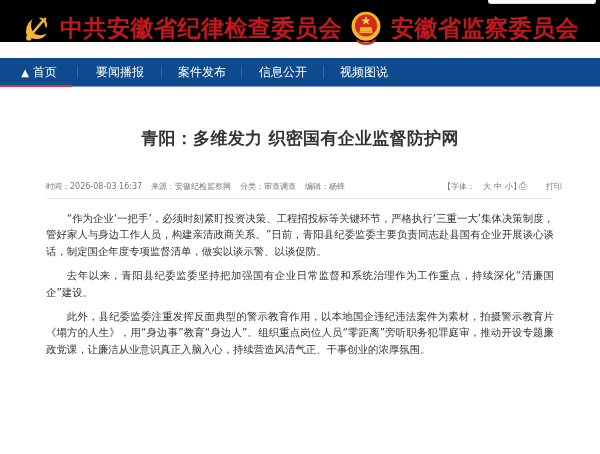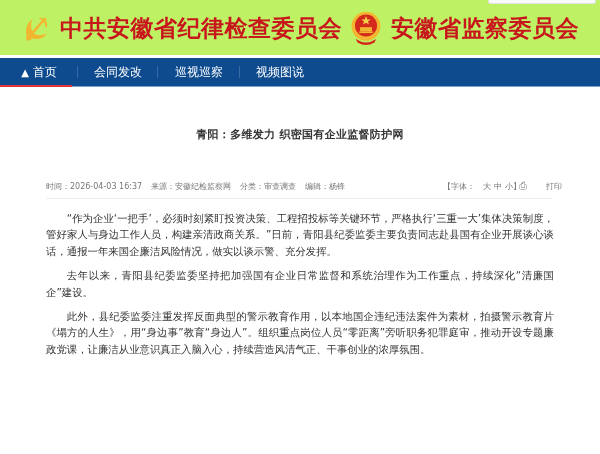--- a/index.html
+++ b/index.html
@@ -1,36 +1,36 @@
 <!DOCTYPE html>
 <html><head>
 <meta charset="utf-8">
 <style>
   * { margin: 0; padding: 0; box-sizing: border-box; }
   html, body { width: 600px; height: 454px; overflow: hidden; background: #ffffff; }
   body { font-family: "DejaVu Sans", "Liberation Sans", sans-serif; color: #333; position: relative; }
 
-  .header { position: absolute; left: 0; top: 0; width: 600px; height: 55px; background: #bef264; }
+  .header { position: absolute; left: 0; top: 0; width: 600px; height: 42px; background: #000000; }
   .search-strip { position: absolute; left: 488px; top: 0; width: 108px; height: 4px; border: 1px solid #e2e2e2; border-top: none; border-radius: 0 0 3px 3px; background: #fafafa; }
   .logo-group { position: absolute; top: 10px; display: flex; align-items: center; }
   .logo-left { left: 18px; }
   .logo-right { left: 349px; }
   .logo-title { font-family: "DejaVu Serif", "Liberation Serif", serif; font-weight: bold; color: #c8161d; font-size: 23px; letter-spacing: 0.5px; white-space: nowrap; }
   .emblem-party { width: 36px; height: 36px; margin-right: 6px; }
   .emblem-national { width: 34px; height: 36px; margin-right: 8px; }
 
   .nav { position: absolute; left: 0; top: 58px; width: 600px; height: 28px; background: #0d4b8e; display: flex; align-items: center; }
   .nav-item { position: relative; height: 28px; display: flex; align-items: center; justify-content: center; color: #ffffff; font-size: 12px; white-space: nowrap; }
   .nav-item .sep { position: absolute; right: 0; top: 8px; width: 1px; height: 12px; background: rgba(255,255,255,0.18); }
   .nav-home { width: 78px; }
   .nav-home .home-icon { margin-right: 4px; font-size: 10px; }
   .nav-blue-line { position: absolute; left: 0; top: 86px; width: 600px; height: 1px; background: #7aa4c9; }
   .nav-red-line { position: absolute; left: 0; top: 85px; width: 72px; height: 2px; background: #e0333b; }
 
-  .article-title { position: absolute; left: 0; top: 127px; width: 600px; text-align: center; font-size: 11px; color: #333333; letter-spacing: 0.3px; }
+  .article-title { position: absolute; left: 0; top: 127px; width: 600px; text-align: center; font-size: 17px; color: #333333; letter-spacing: 0.3px; }
 
   .meta { position: absolute; left: 46px; top: 179px; width: 530px; height: 14px; font-size: 8px; color: #777; display: flex; align-items: center; white-space: nowrap; }
   .meta span { margin-right: 9px; }
   .meta .font-size-ctrl { position: absolute; left: 397px; }
   .meta .font-size-ctrl .fs-opt { margin-right: 3px; cursor: pointer; }
   .meta .print-btn { position: absolute; left: 473px; display: flex; align-items: center; }
   .meta .print-icon { font-size: 10px; margin-right: 3px; }
   .meta-divider { position: absolute; left: 46px; top: 198px; width: 506px; height: 1px; background: #ececec; }
 
   .body-text { position: absolute; left: 46px; top: 210px; width: 508px; font-size: 10.4px; line-height: 16.4px; color: #333; }
@@ -64,50 +64,54 @@
     <span class="logo-title">安徽省监察委员会</span>
   </div>
 </div>
 
 <nav class="nav">
   <div class="nav-item nav-home" style="width:78px">
     <span class="home-icon">▲</span>
     <span>首页</span>
     <span class="sep"></span>
   </div>
+  <div class="nav-item" style="width:84px">
+    <span>要闻播报</span>
+    <span class="sep"></span>
+  </div>
   <div class="nav-item" style="width:80px">
-    <span>会同发改</span>
+    <span>案件发布</span>
     <span class="sep"></span>
   </div>
   <div class="nav-item" style="width:82px">
-    <span>巡视巡察</span>
+    <span>信息公开</span>
     <span class="sep"></span>
   </div>
   <div class="nav-item" style="width:80px">
     <span>视频图说</span>
   </div>
 </nav>
 <div class="nav-blue-line"></div>
 <div class="nav-red-line"></div>
 
 <h1 class="article-title">青阳：多维发力 织密国有企业监督防护网</h1>
 
 <div class="meta">
-  <span>时间：2026-04-03 16:37</span>
+  <span>时间：2026-08-03 16:37</span>
   <span>来源：安徽纪检监察网</span>
   <span>分类：审查调查</span>
   <span>编辑：杨锋</span>
   <div class="font-size-ctrl">
     <span style="margin-right:8px">【字体：</span><span class="fs-opt">大</span><span class="fs-opt">中</span><span class="fs-opt" style="margin-right:0">小</span><span>】</span>
   </div>
   <div class="print-btn">
     <span class="print-icon">⎙</span>
     <span style="margin:16px">打印</span>
   </div>
 </div>
 <div class="meta-divider"></div>
 
 <div class="body-text">
-  <p>“作为企业‘一把手’，必须时刻紧盯投资决策、工程招投标等关键环节，严格执行‘三重一大’集体决策制度，管好家人与身边工作人员，构建亲清政商关系。”日前，青阳县纪委监委主要负责同志赴县国有企业开展谈心谈话，通报一年来国企廉洁风险情况，做实以谈示警、充分发挥。</p>
+  <p>“作为企业‘一把手’，必须时刻紧盯投资决策、工程招投标等关键环节，严格执行‘三重一大’集体决策制度，管好家人与身边工作人员，构建亲清政商关系。”日前，青阳县纪委监委主要负责同志赴县国有企业开展谈心谈话，制定国企年度专项监督清单，做实以谈示警、以谈促防。</p>
   <p>去年以来，青阳县纪委监委坚持把加强国有企业日常监督和系统治理作为工作重点，持续深化“清廉国企”建设。</p>
   <p>此外，县纪委监委注重发挥反面典型的警示教育作用，以本地国企违纪违法案件为素材，拍摄警示教育片《塌方的人生》，用“身边事”教育“身边人”。组织重点岗位人员“零距离”旁听职务犯罪庭审，推动开设专题廉政党课，让廉洁从业意识真正入脑入心，持续营造风清气正、干事创业的浓厚氛围。</p>
 
 </div>
 
 </body></html>

